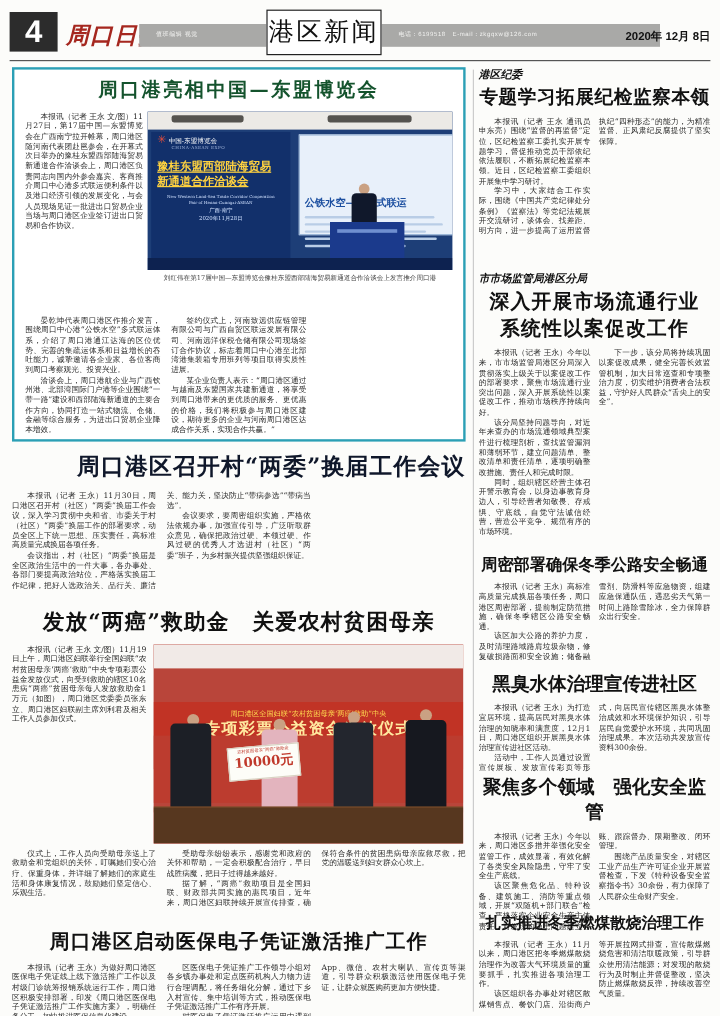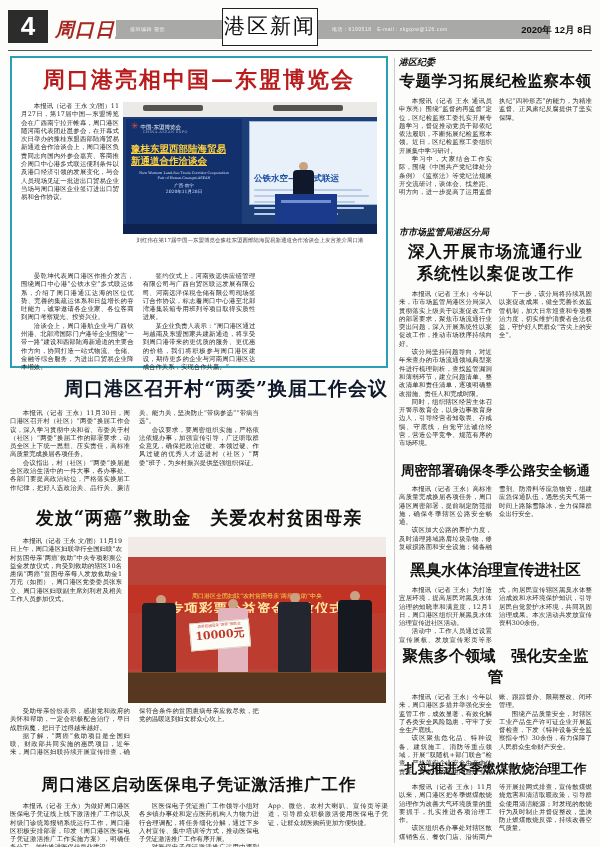--- a/index.html
+++ b/index.html
@@ -24,21 +24,21 @@
   .vdiv{position:absolute;left:394px;top:58px;height:785px;width:1px;background:#ccc;}
   
   .kicker{font-style:italic;font-weight:bold;font-size:9px;color:#111;}
   .bt{font-size:6.4px;line-height:8.3px;text-align:justify;color:#2a2a2a;overflow:hidden;}
   .bt p{margin:0;text-indent:2em;}
   .cols2{column-count:2;column-gap:7px;column-fill:auto;}
   .cols3{column-count:3;column-gap:9px;column-fill:auto;}
   
   .a1{position:absolute;left:10px;top:56px;width:378px;height:312px;box-sizing:border-box;
       border:2px solid #2b9fb5;background:#fff;padding:4px 9px;}
-  .a1 .hl{margin:3px 0 7px;text-align:center;font-size:22px;font-weight:600;letter-spacing:2px;color:#b91c1c;}
+  .a1 .hl{margin:3px 0 7px;text-align:center;font-size:16px;font-weight:600;letter-spacing:2px;color:#14532d;}
   .a1row{display:flex;gap:4px;}
   .a1intro{width:100px;height:148px;}
   .pwrap{width:254px;}
   .caption{font-size:5.5px;color:#444;text-align:center;margin-top:3px;white-space:nowrap;overflow:hidden;}
   .a1body{height:100px;margin-top:22px;}
   
   .p1{position:relative;width:254px;height:132px;background:#1d3e77;overflow:hidden;}
   .p1 .ceil{position:absolute;left:0;top:0;width:100%;height:15px;background:#eceae6;}
   .p1 .beam{position:absolute;top:3px;height:6px;background:#55534f;border-radius:2px;}
   .p1 .scrL{position:absolute;left:3px;top:17px;width:116px;height:113px;background:#12306b;padding:4px 5px;box-sizing:border-box;}
@@ -199,20 +199,21 @@
         <div class="fig" style="left:210px;top:63px;width:34px;height:74px;background:#16181f;"></div>
         <div class="check">
           <div class="ck1">农村贫困母亲“两癌”救助金</div>
           <div class="ck2">10000元</div>
         </div>
         <div class="tabletop"></div>
         <div class="table"></div>
       </div>
     </div>
     <div class="a3body bt cols3">
+        <p>仪式上，工作人员向受助母亲送上了救助金和党组织的关怀，叮嘱她们安心治疗、保重身体，并详细了解她们的家庭生活和身体康复情况，鼓励她们坚定信心、乐观生活。</p>
         <p>受助母亲纷纷表示，感谢党和政府的关怀和帮助，一定会积极配合治疗，早日战胜病魔，把日子过得越来越好。</p>
         <p>据了解，“两癌”救助项目是全国妇联、财政部共同实施的惠民项目，近年来，周口港区妇联持续开展宣传排查，确保符合条件的贫困患病母亲应救尽救，把党的温暖送到妇女群众心坎上。</p>
       </div>
   </div>
 
   <div class="a4">
     <h2 class="hl">周口港区启动医保电子凭证激活推广工作</h2>
     <div class="a4body bt cols3">
         <p>本报讯（记者 王永）为做好周口港区医保电子凭证线上线下激活推广工作以及村级门诊统筹报销系统运行工作，周口港区积极安排部署，印发《周口港区医保电子凭证激活推广工作实施方案》，明确任务分工，加快推进医保信息化建设。</p>
         <p>区医保电子凭证推广工作领导小组对各乡镇办事处和定点医药机构人力物力进行合理调配，将任务细化分解，通过下乡入村宣传、集中培训等方式，推动医保电子凭证激活推广工作有序开展。</p>

